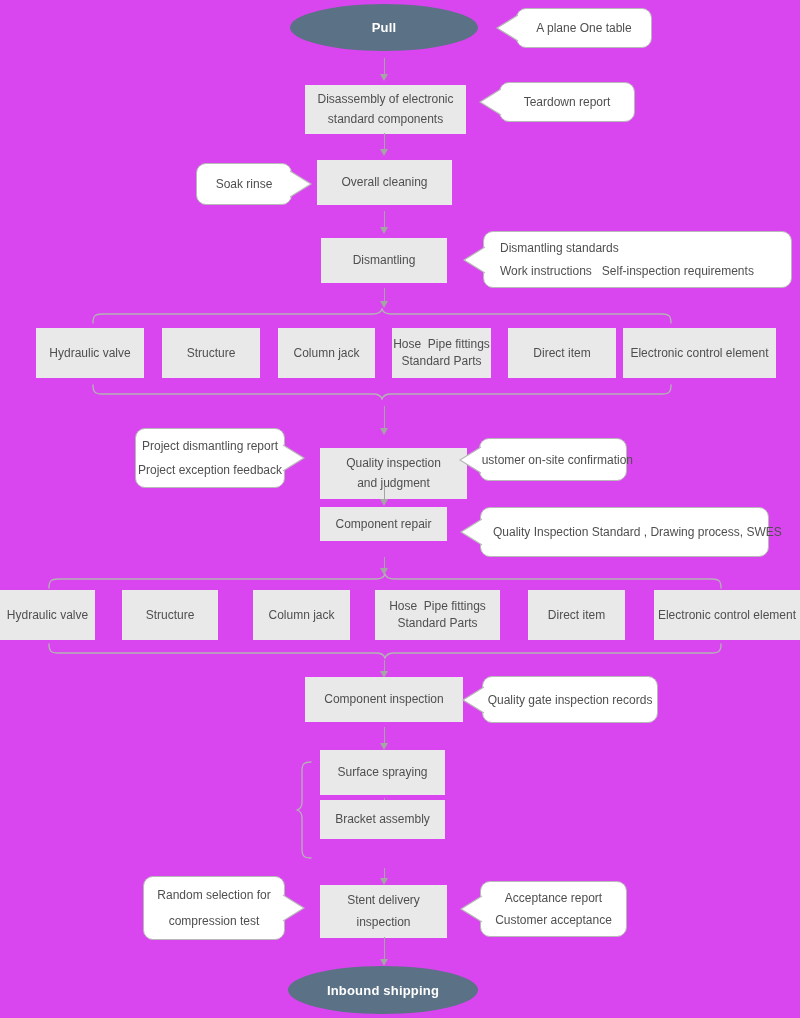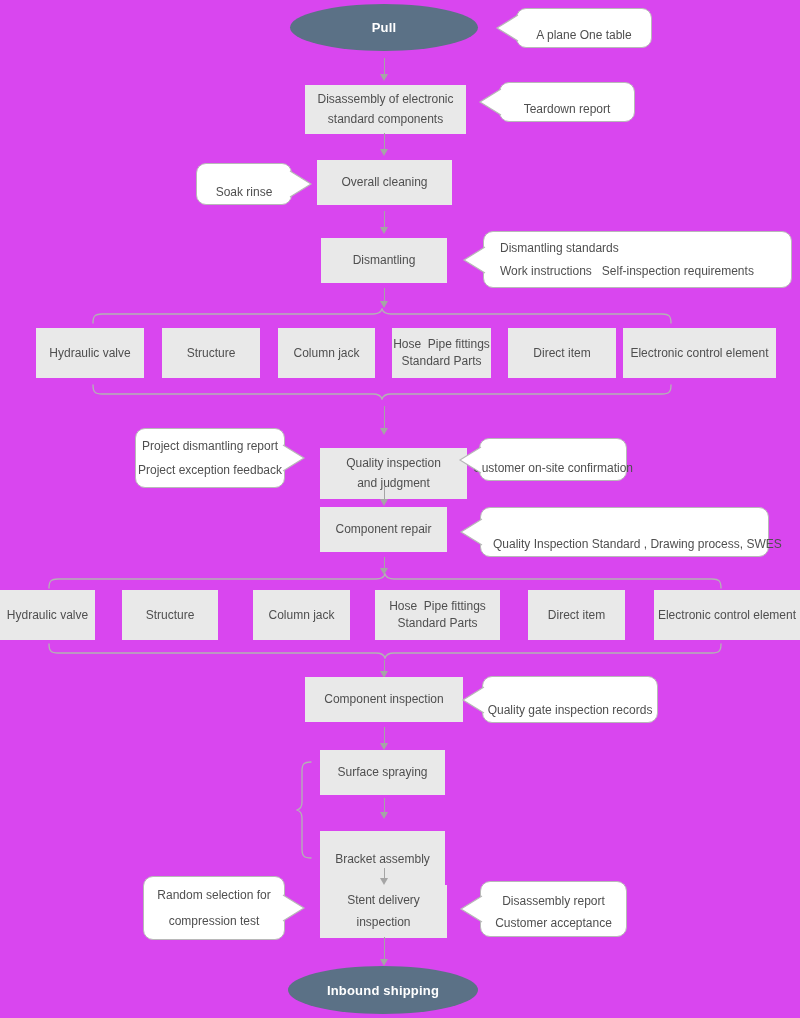--- a/index.html
+++ b/index.html
@@ -19,21 +19,21 @@
     font-size:12px;display:flex;flex-direction:column;align-items:center;justify-content:center;
     text-align:center;line-height:17px;
   }
   .box.spread{justify-content:space-evenly;padding:3px 0;}
   .pl:empty{display:none;}
   .pl{white-space:pre;}
   
   .callout{
     position:absolute;background:#fff;border:1px solid var(--callout-border,#b8b8b8);
     border-radius:10px;font-size:12px;color:var(--text,#4f4f4f);
-    display:flex;flex-direction:column;align-items:center;justify-content:flex-end;
+    display:flex;flex-direction:column;align-items:center;justify-content:center;
     text-align:center;line-height:20px;box-sizing:border-box;padding:2px 8px;
   }
   .callout.align-left{align-items:flex-start;text-align:left;padding-left:16px;}
   .callout.spread{justify-content:space-evenly;}
   .tail{position:absolute;top:50%;transform:translateY(-50%);}
   .tail path{fill:#fff;stroke:var(--callout-border,#b8b8b8);stroke-width:1.2;}
   .tail-l{left:-22px;}
   .tail-r{right:-22px;}
   
   .arr{position:absolute;left:384px;width:1px;background:var(--arrow,#a5a5a5);}
@@ -142,21 +142,21 @@
   </div>
   <div class="callout" style="left:479px;top:438px;width:148px;height:43px">
     <svg class="tail tail-l" width="24" height="28" viewBox="0 0 24 28">
         <path d="M23,1 L2,14 L23,27"></path>
       </svg>
     <span class="pl">Customer on-site confirmation</span>
   </div>
 
   <div class="arr" style="top:487px;height:12px"></div>
 
-  <div class="box" style="left:320px;top:507px;width:127px;height:45px">
+  <div class="box" style="left:320px;top:507px;width:127px;height:34px">
     <span class="pl">Component repair</span>
   </div>
   <div class="callout align-left" style="left:480px;top:507px;width:289px;height:50px;padding-left:12px">
     <svg class="tail tail-l" width="24" height="28" viewBox="0 0 24 28">
         <path d="M23,1 L2,14 L23,27"></path>
       </svg>
     <span class="pl">Quality Inspection Standard , Drawing process, SWES</span>
   </div>
 
   <div class="arr" style="top:557px;height:11px"></div>
@@ -203,42 +203,42 @@
 
   <div class="arr" style="top:727px;height:16px"></div>
 
   <svg class="brace" style="left:296px;top:761px" width="16" height="98" viewBox="0 0 16 98">
     <path d="M15,1 C8,1 6,3 6,10 L6,41 C6,46 4,48 1,49 C4,50 6,52 6,57 L6,88 C6,95 8,97 15,97"></path>
   </svg>
   <div class="box" style="left:320px;top:750px;width:125px;height:45px">
     <span class="pl">Surface spraying</span>
   </div>
   <div class="arr" style="top:798px;height:14px"></div>
-  <div class="box" style="left:320px;top:831px;width:125px;height:57px">
+  <div class="box" style="left:320px;top:800px;width:125px;height:39px">
     <span class="pl">Bracket assembly</span>
   </div>
 
   <div class="arr" style="top:868px;height:10px"></div>
 
   <div class="callout spread" style="left:143px;top:876px;width:142px;height:64px">
     <svg class="tail tail-r" width="24" height="28" viewBox="0 0 24 28">
         <path d="M1,1 L22,14 L1,27"></path>
       </svg>
     <span class="pl">Random selection for</span>
     <span class="pl">compression test</span>
   </div>
   <div class="box spread" style="left:320px;top:885px;width:127px;height:47px">
     <span class="pl">Stent delivery</span>
     <span class="pl">inspection</span>
   </div>
   <div class="callout" style="left:480px;top:881px;width:147px;height:56px;line-height:22px">
     <svg class="tail tail-l" width="24" height="28" viewBox="0 0 24 28">
         <path d="M23,1 L2,14 L23,27"></path>
       </svg>
-    <span class="pl">Disassembly report</span>
+    <span class="pl">Acceptance report</span>
     <span class="pl">Customer acceptance</span>
   </div>
 
   <div class="arr" style="top:937px;height:22px"></div>
 
   <div class="terminal" style="left:288px;top:966px;width:190px;height:48px">
     <span>Inbound shipping</span>
   </div>
 
 </div>

